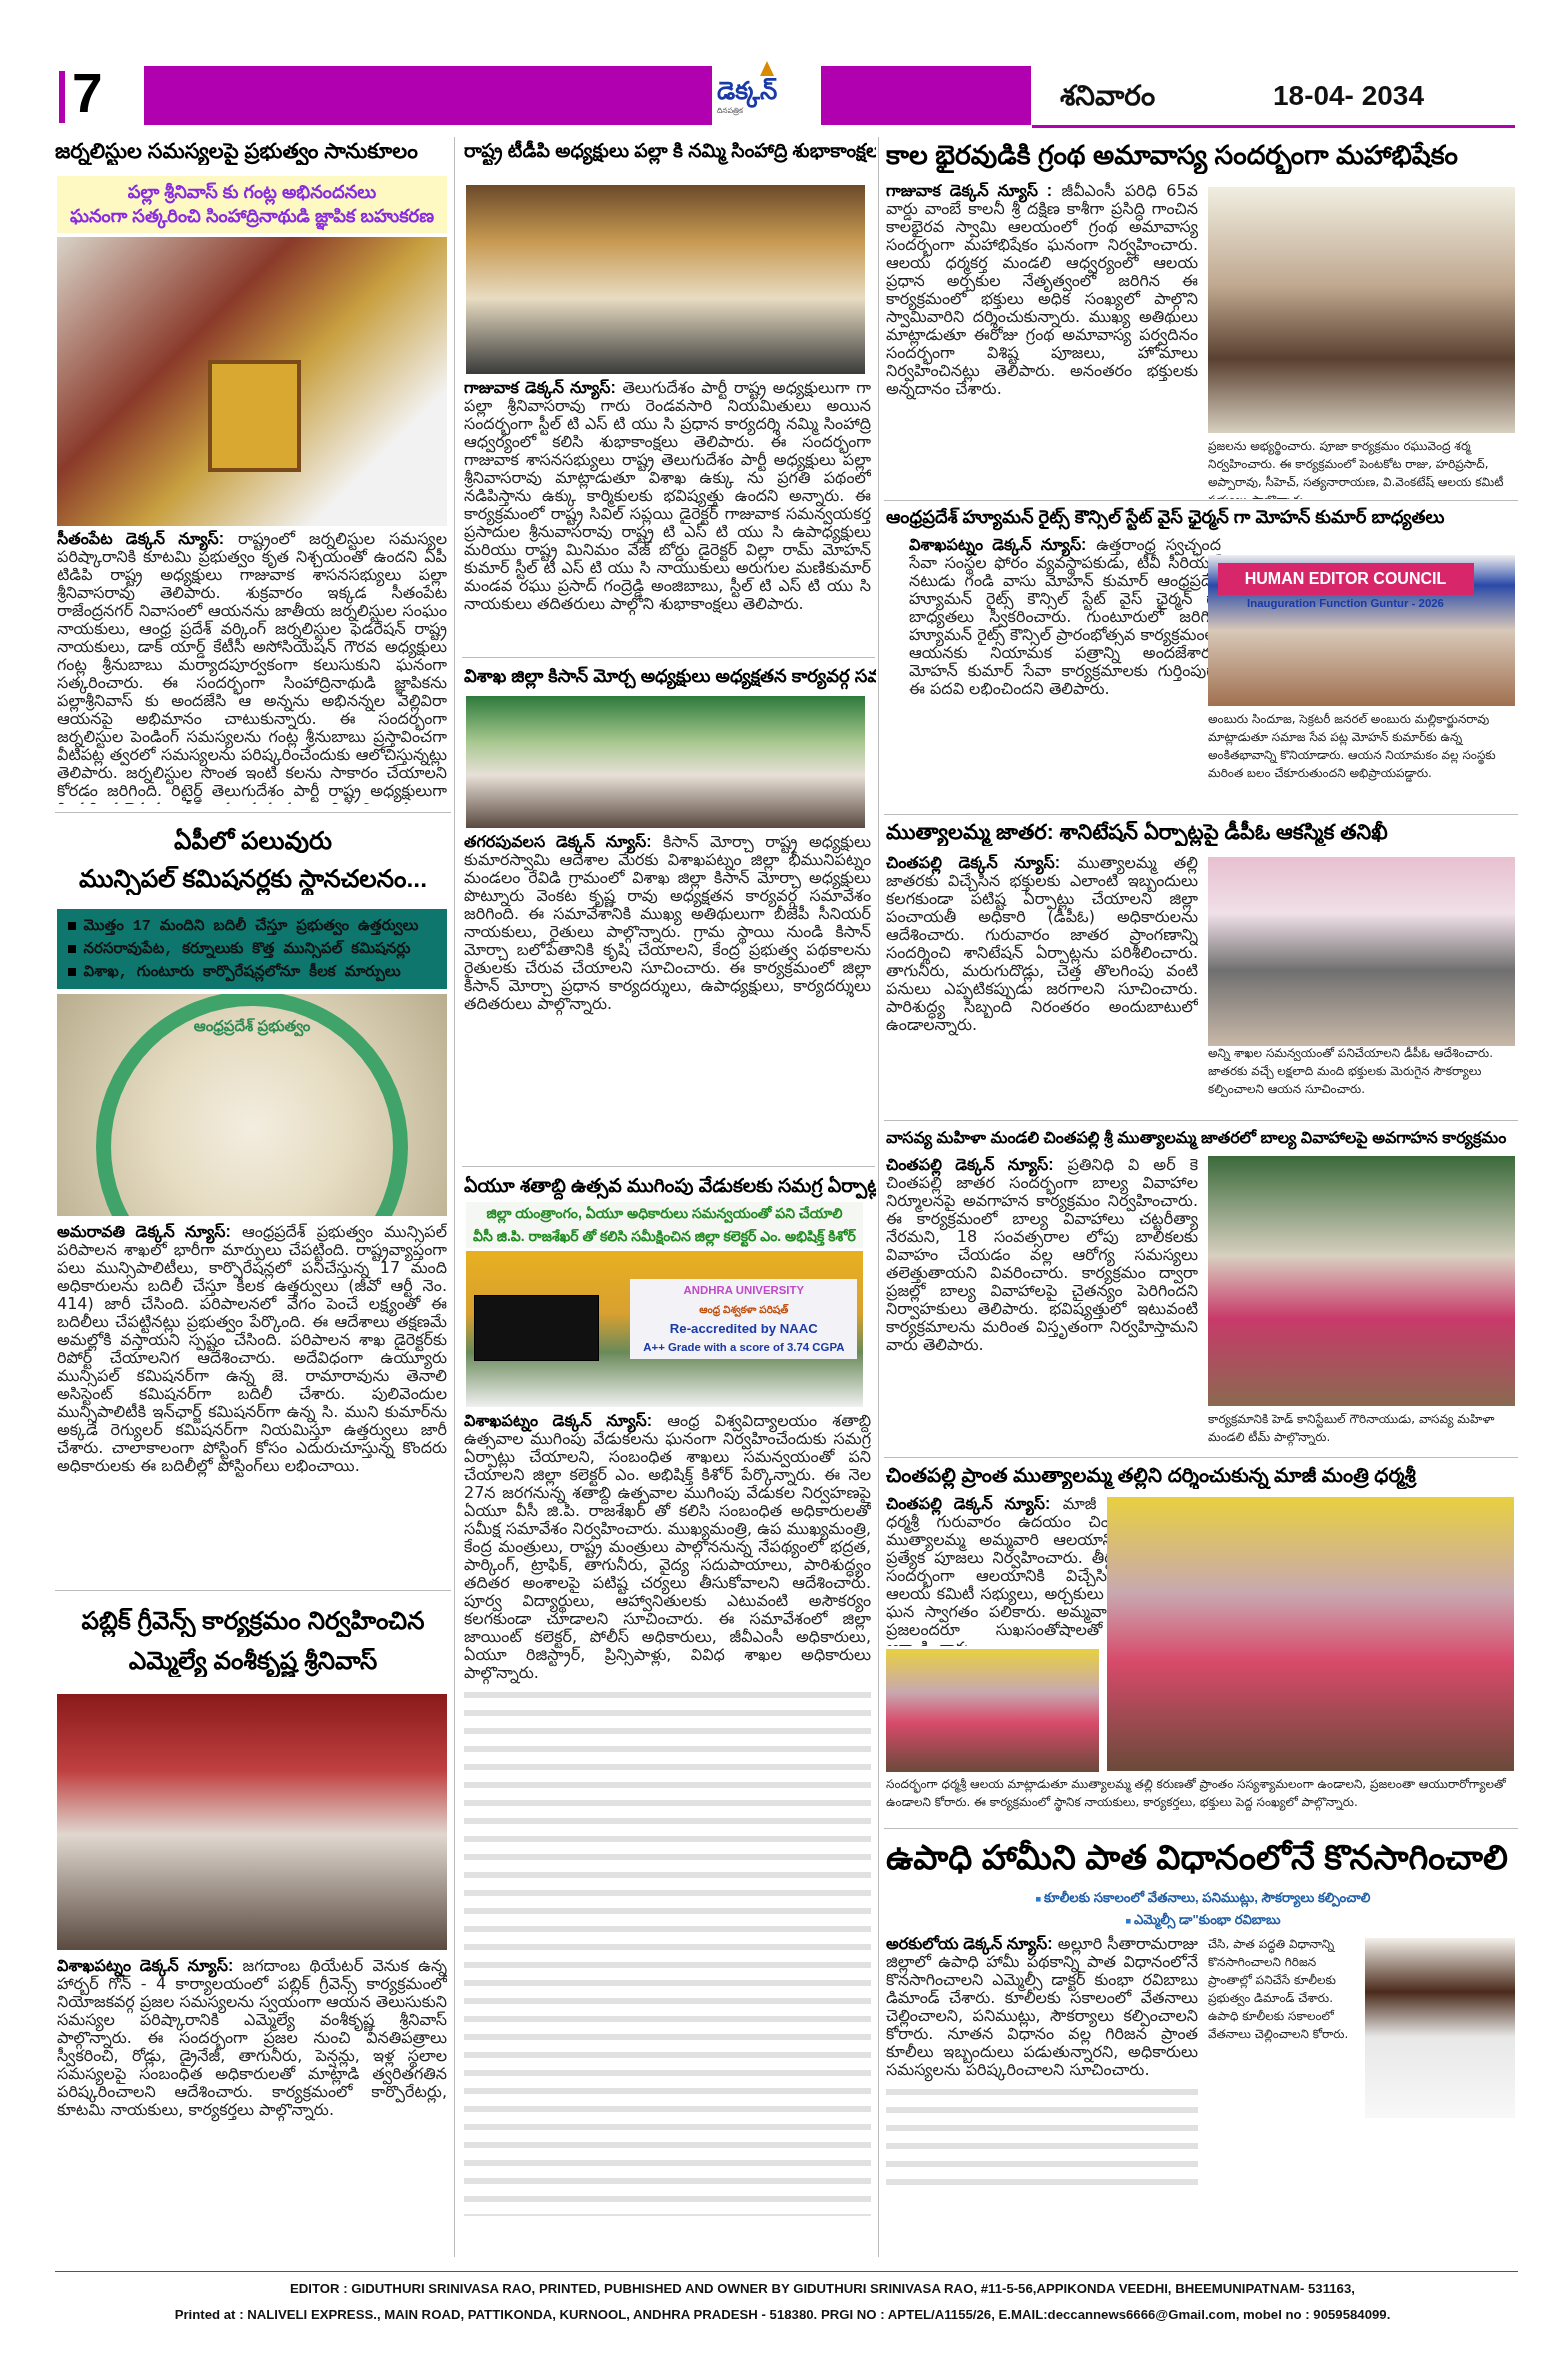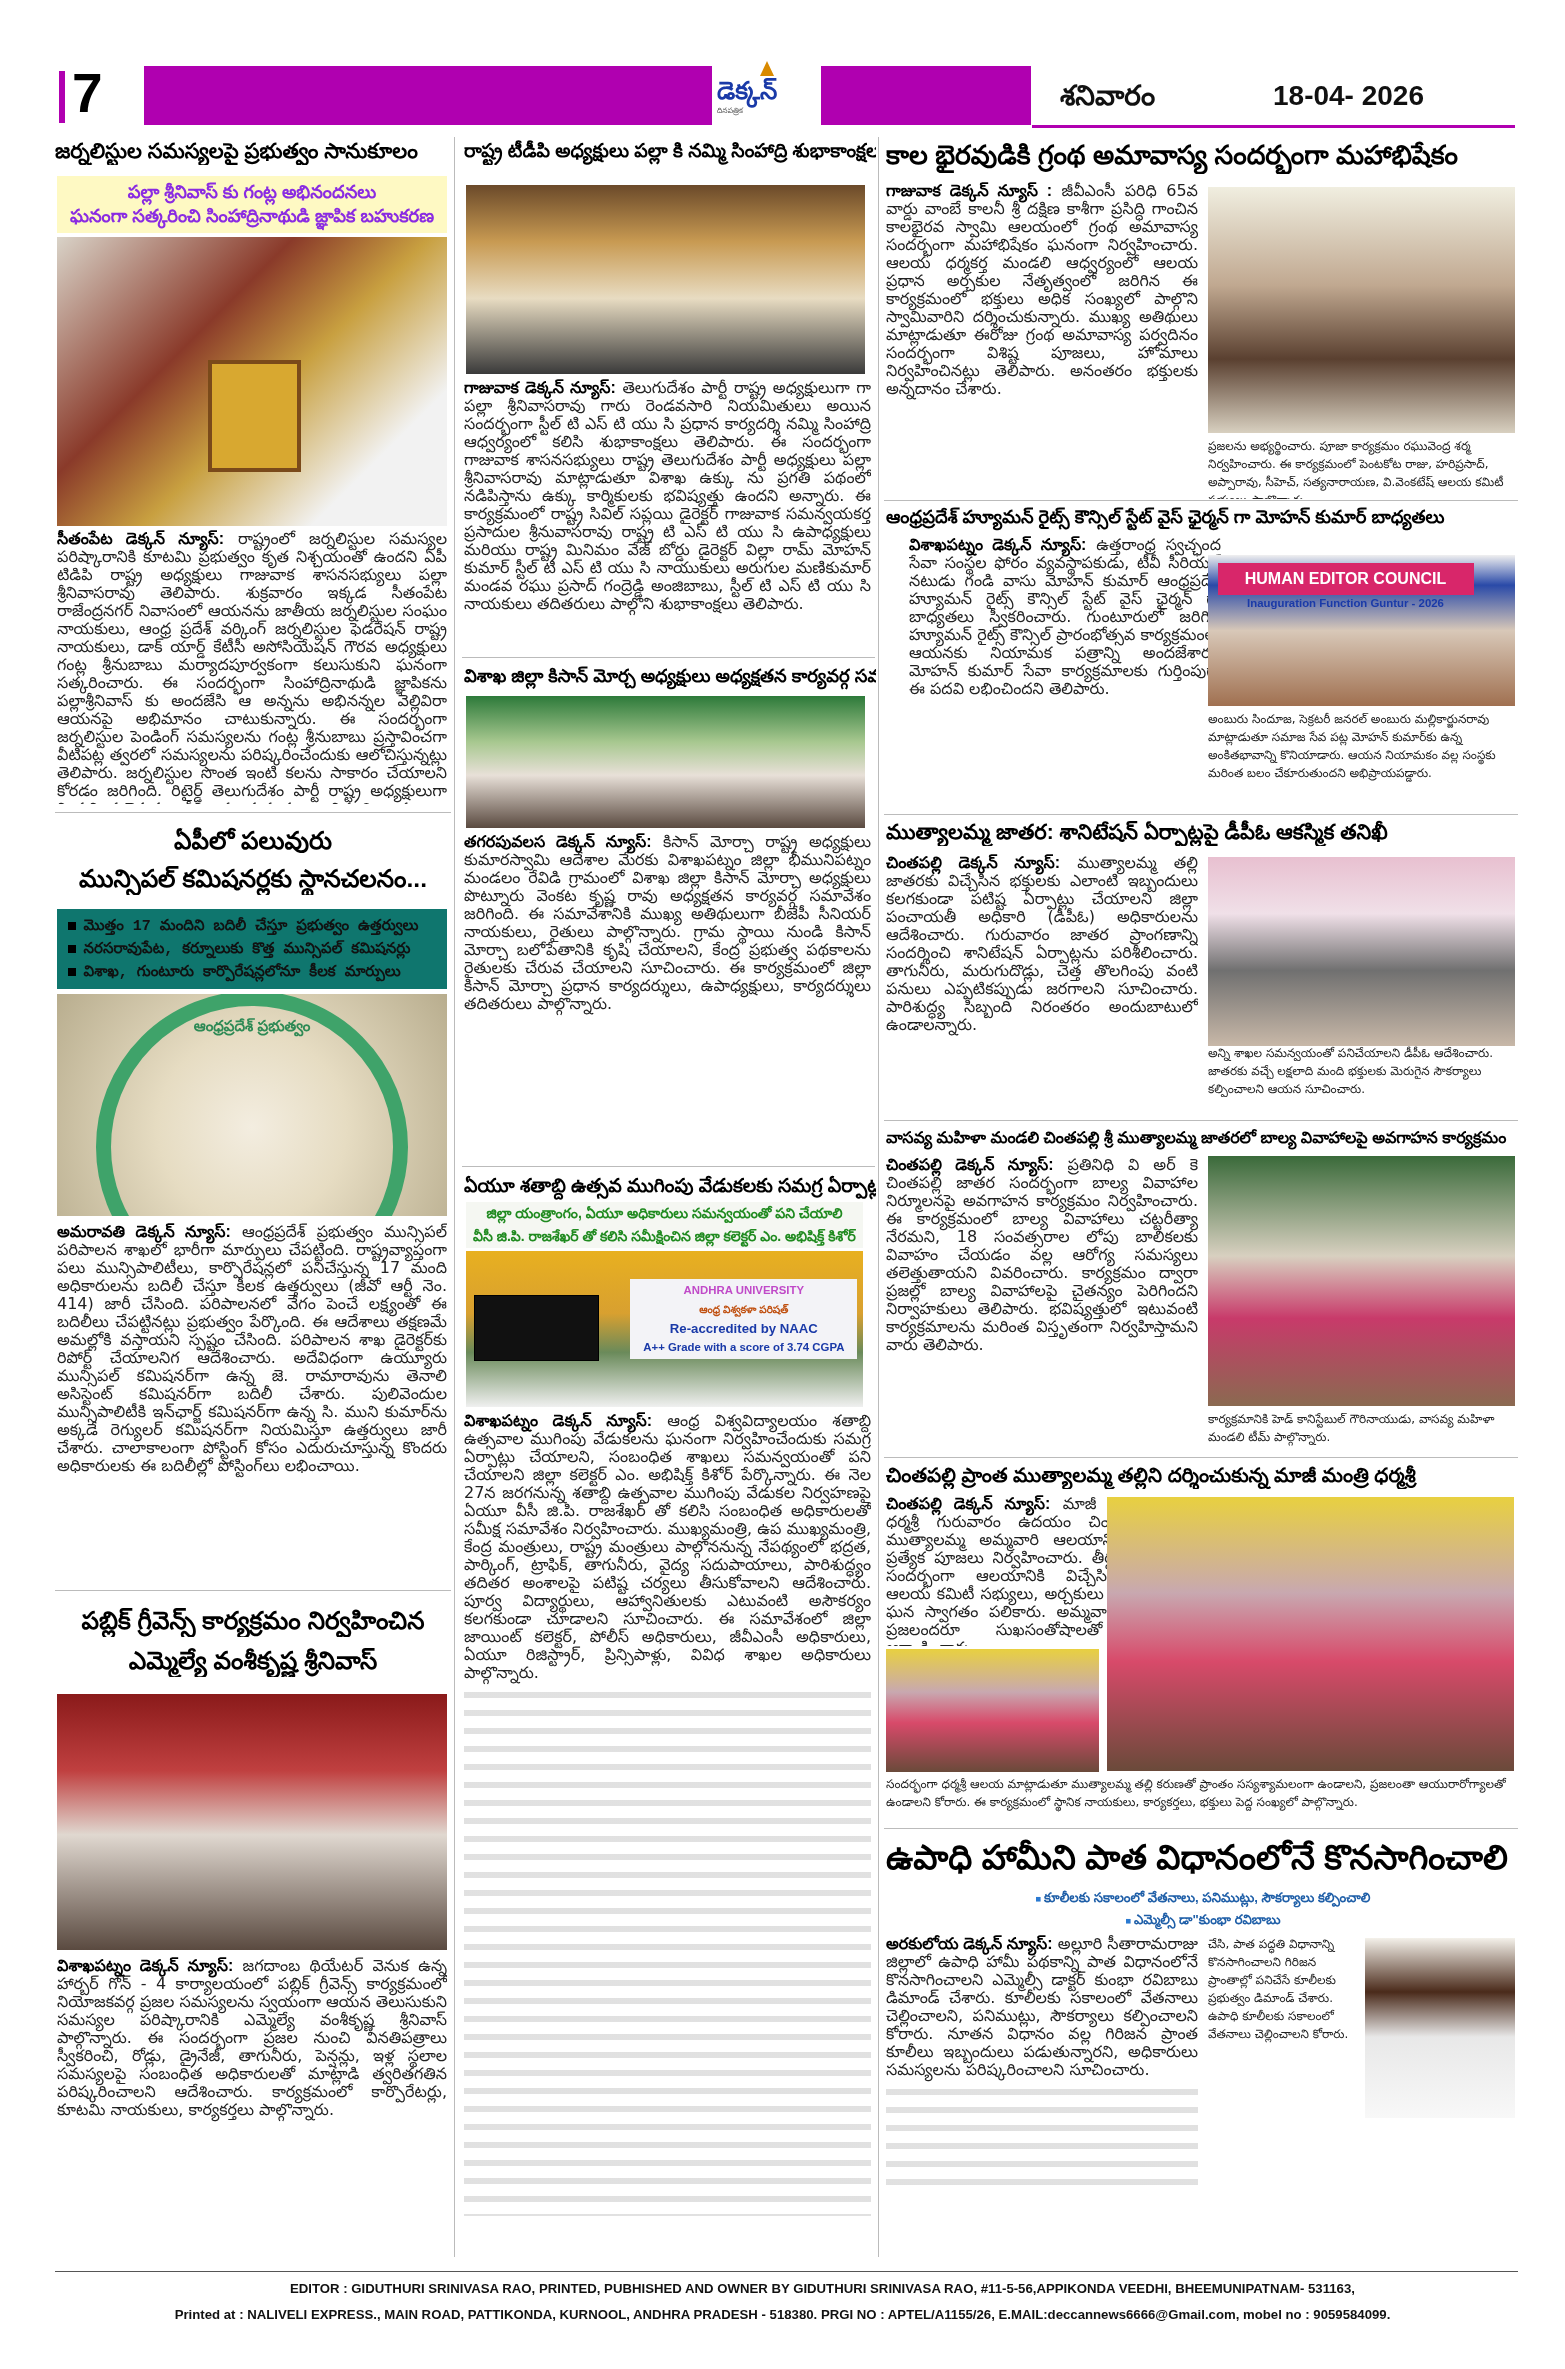--- a/index.html
+++ b/index.html
@@ -63,21 +63,21 @@
 <div class="abs pg-bar"></div>
 <div class="abs pg-num">7</div>
 <div class="abs band1"></div>
 <div class="abs logo">
   <div class="flame"></div>
   <div class="name">డెక్కన్</div>
   <div class="tag">దినపత్రిక</div>
 </div>
 <div class="abs band2"></div>
 <div class="abs day">శనివారం</div>
-<div class="abs date">18-04- 2026</div>
+<div class="abs date">18-04- 2034</div>
 <div class="abs mast-line"></div>
 
 <div class="abs vrule" style="left:454px;top:137px;height:2120px;"></div>
 <div class="abs vrule" style="left:878px;top:137px;height:2120px;"></div>
 
 <div class="abs hl hl-s" style="left:55px;top:137px;width:397px;">జర్నలిస్టుల సమస్యలపై ప్రభుత్వం సానుకూలం</div>
 <div class="abs subbox" style="left:57px;top:176px;width:390px;">
   <div>పల్లా శ్రీనివాస్ కు గంట్ల అభినందనలు</div>
   <div>ఘనంగా సత్కరించి సింహాద్రినాథుడి జ్ఞాపిక బహుకరణ</div>
 </div>

